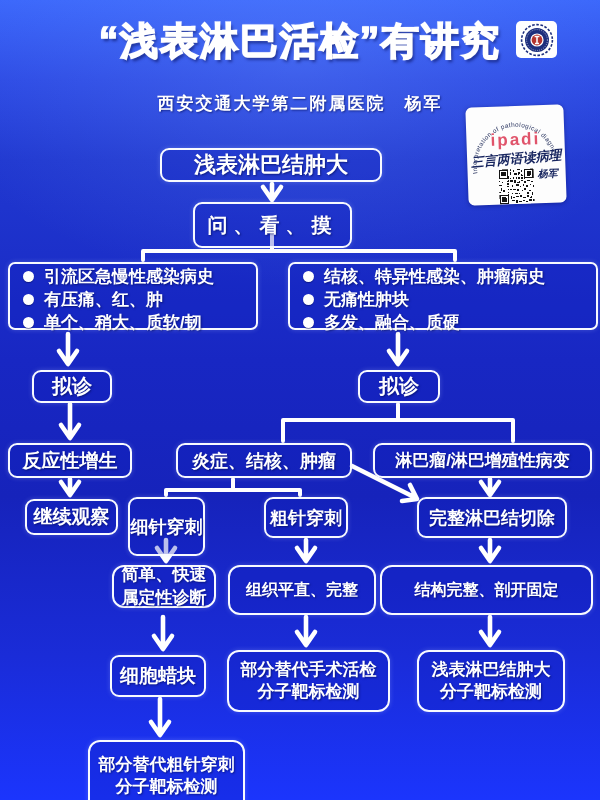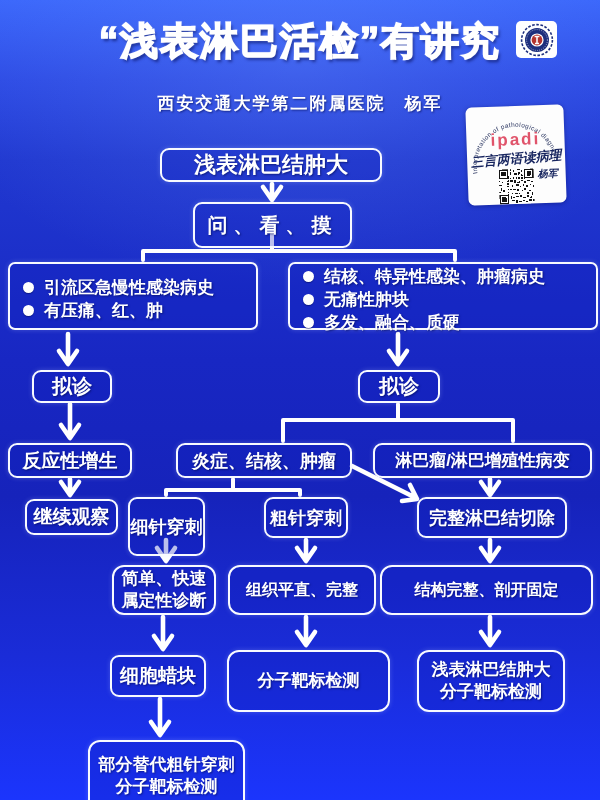--- a/index.html
+++ b/index.html
@@ -163,20 +163,24 @@
 
   <div class="blist node" style="left:8px;top:262px;width:250px;height:68px;font-size:17px;">
     <div class="brow">
       <span class="dot"></span>
       <span>引流区急慢性感染病史</span>
     </div>
     <div class="brow">
       <span class="dot"></span>
       <span>有压痛、红、肿</span>
     </div>
+    <div class="brow">
+      <span class="dot"></span>
+      <span>单个、稍大、质软/韧</span>
+    </div>
   </div>
 
   <div class="blist node" style="left:276px;top:262px;width:310px;height:68px;font-size:17px;margin-left:12px;">
     <div class="brow">
       <span class="dot"></span>
       <span>结核、特异性感染、肿瘤病史</span>
     </div>
     <div class="brow">
       <span class="dot"></span>
       <span>无痛性肿块</span>
@@ -192,33 +196,34 @@
 
   <div class="nbox node" style="left:8px;top:443px;width:124px;height:35px;font-size:19px;">反应性增生</div>
   <div class="nbox node" style="left:176px;top:443px;width:176px;height:35px;font-size:18px;">炎症、结核、肿瘤</div>
   <div class="nbox node" style="left:373px;top:443px;width:219px;height:35px;font-size:17px;">淋巴瘤/淋巴增殖性病变</div>
 
   <div class="nbox node" style="left:25px;top:499px;width:93px;height:36px;font-size:19px;">继续观察</div>
   <div class="nbox node" style="left:128px;top:497px;width:77px;height:59px;font-size:18px;">细针穿刺</div>
   <div class="nbox node" style="left:264px;top:497px;width:84px;height:41px;font-size:18px;">粗针穿刺</div>
   <div class="nbox node" style="left:417px;top:497px;width:150px;height:41px;font-size:18px;">完整淋巴结切除</div>
 
-  <div class="nbox2 node" style="left:112px;top:565px;width:104px;height:50px;font-size:17px;">
+  <div class="nbox2 node" style="left:112px;top:565px;width:104px;height:43px;font-size:17px;">
     <span>简单、快速</span>
     <span>属定性诊断</span>
   </div>
   <div class="nbox2 node" style="left:228px;top:565px;width:148px;height:50px;font-size:16px;">
     <span>组织平直、完整</span>
   </div>
   <div class="nbox2 node" style="left:380px;top:565px;width:213px;height:50px;font-size:16px;">
     <span>结构完整、剖开固定</span>
   </div>
 
   <div class="nbox node" style="left:110px;top:655px;width:96px;height:42px;font-size:19px;">细胞蜡块</div>
   <div class="nbox2 node" style="left:227px;top:650px;width:163px;height:62px;font-size:17px;">
+    <span>部分替代手术活检</span>
     <span>分子靶标检测</span>
   </div>
   <div class="nbox2 node" style="left:417px;top:650px;width:148px;height:62px;font-size:17px;">
     <span>浅表淋巴结肿大</span>
     <span>分子靶标检测</span>
   </div>
 
   <div class="nbox2 node" style="left:88px;top:740px;width:157px;height:72px;font-size:17px;">
     <span>部分替代粗针穿刺</span>
     <span>分子靶标检测</span>

